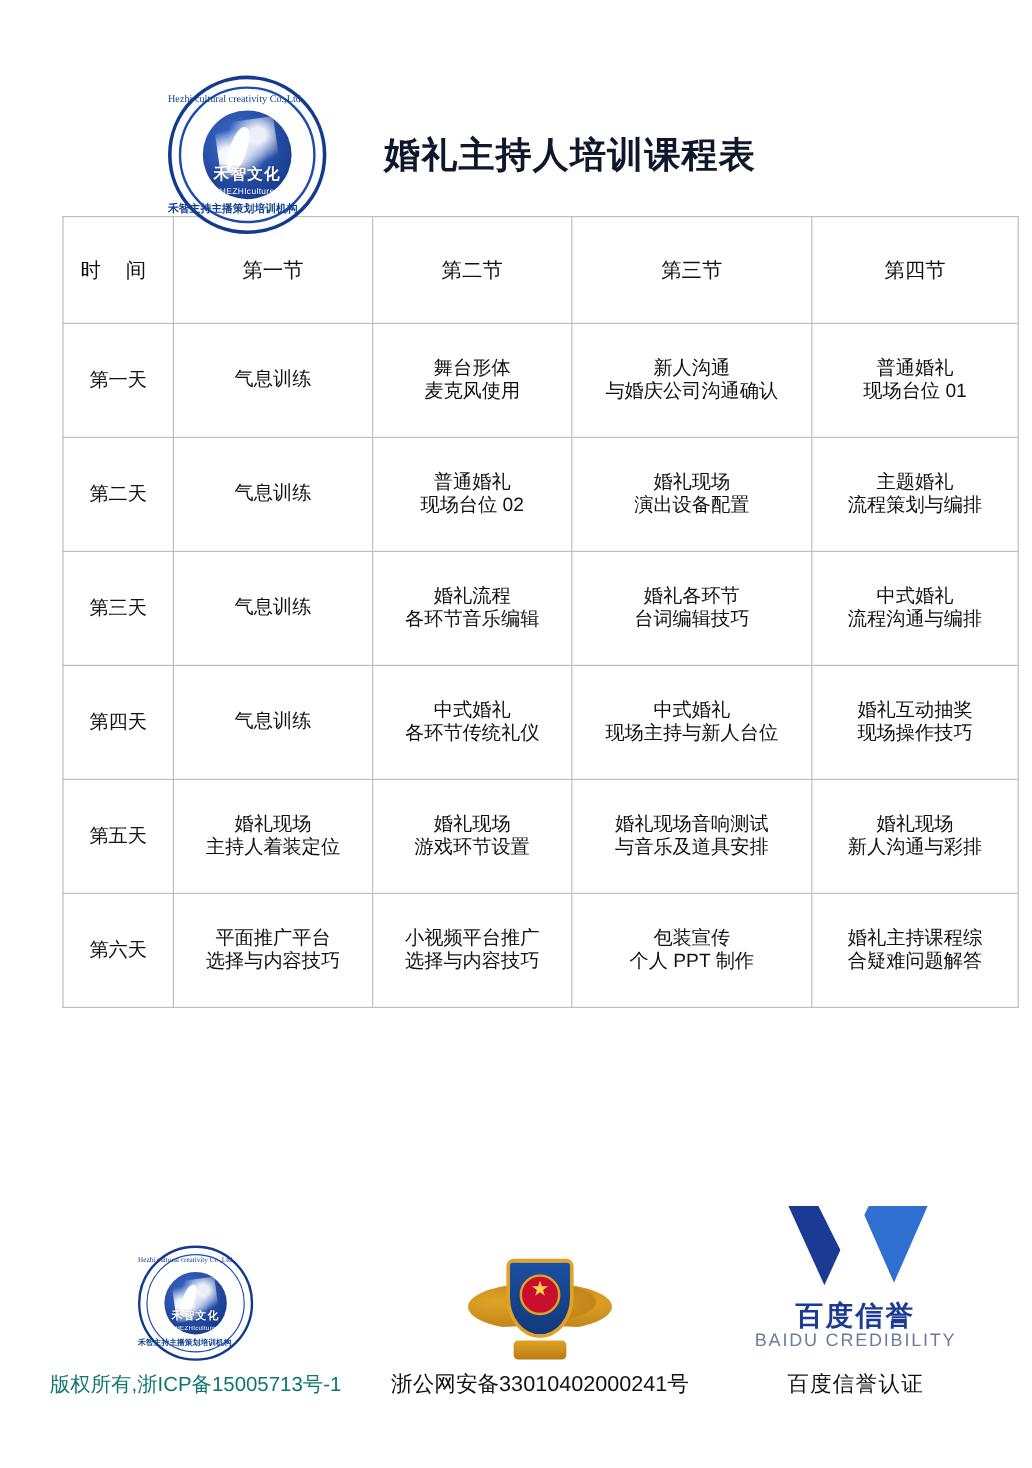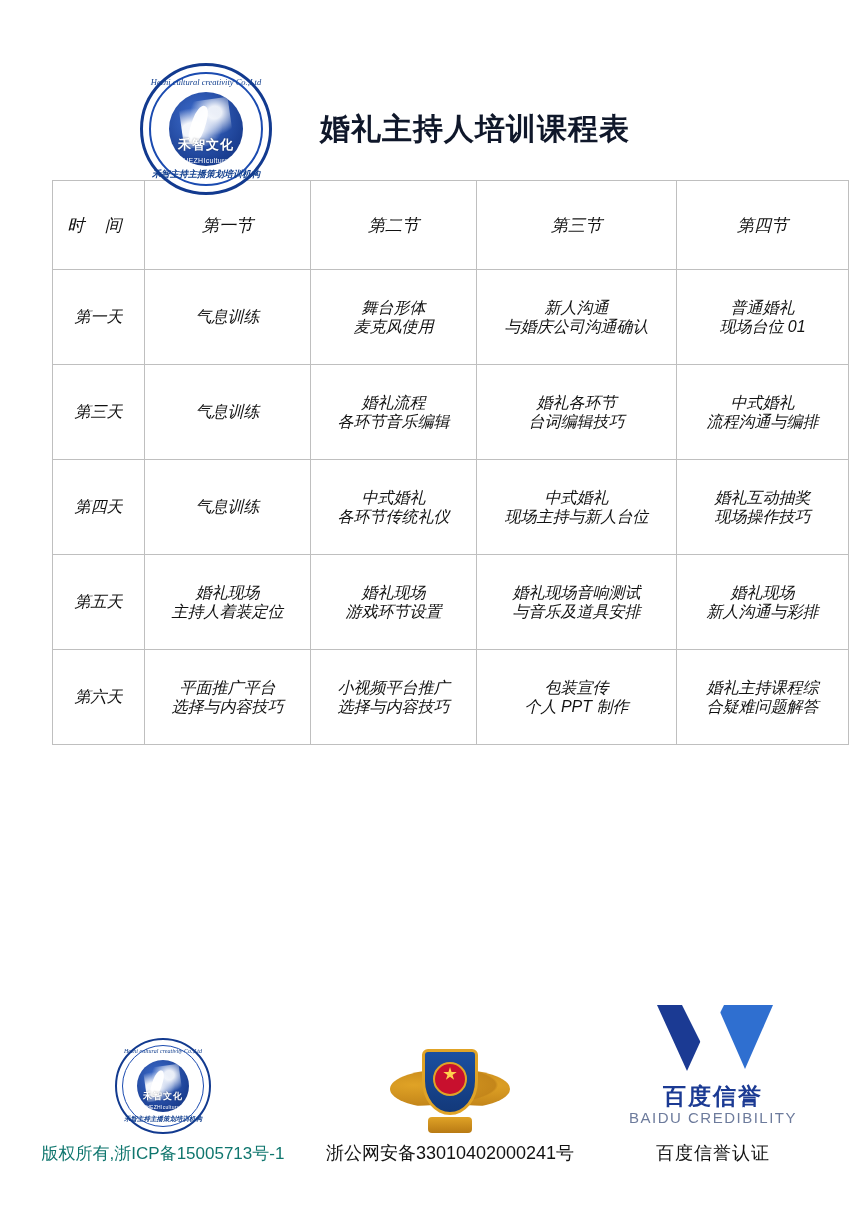--- a/index.html
+++ b/index.html
@@ -105,25 +105,24 @@
     bottom: 2px;
     text-align: center;
     font-size: 7px;
     color: #ffffff;
     letter-spacing: .3px;
   }
   .seal-top-text, .seal-bottom-text {
     position: absolute;
     left: 0;
     right: 0;
-    text-align: center;
+    text-align: left;
     font-size: 8.5px;
     color: #13408f;
     font-family: "Liberation Serif", serif;
-    font-style: italic;
   }
   .seal-top-text { top: 14px; }
   .seal-bottom-text { bottom: 14px; font-size: 9px; font-weight: bold; }
 
   .doc-title {
     margin-left: 48px;
     font-size: 30px;
     font-weight: bold;
     letter-spacing: 1px;
     color: #0f172a;
@@ -131,21 +130,20 @@
   }
 
   
   .table-wrap {
     margin: 30px 52px 0 52px;
   }
   table.schedule {
     width: 756px;
     border-collapse: collapse;
     table-layout: fixed;
-    font-style: italic;
   }
   table.schedule th, table.schedule td {
     border: 1px solid #bfbfbf;
     text-align: center;
     vertical-align: middle;
     font-weight: normal;
     font-size: 16px;
     color: #111;
     padding: 0;
   }
@@ -393,20 +391,46 @@
             </div>
           </td>
           <td>
             <div class="lines">
               <span class="ln">普通婚礼</span>
               <span class="ln">现场台位 01</span>
             </div>
           </td>
         </tr>
 
+        <tr>
+          <td class="daycell">第二天</td>
+          <td class="one-line">
+            <div class="lines">
+              <span class="ln">气息训练</span>
+            </div>
+          </td>
+          <td>
+            <div class="lines">
+              <span class="ln">普通婚礼</span>
+              <span class="ln">现场台位 02</span>
+            </div>
+          </td>
+          <td>
+            <div class="lines">
+              <span class="ln">婚礼现场</span>
+              <span class="ln">演出设备配置</span>
+            </div>
+          </td>
+          <td>
+            <div class="lines">
+              <span class="ln">主题婚礼</span>
+              <span class="ln">流程策划与编排</span>
+            </div>
+          </td>
+        </tr>
 
         <tr>
           <td class="daycell">第三天</td>
           <td class="one-line">
             <div class="lines">
               <span class="ln">气息训练</span>
             </div>
           </td>
           <td>
             <div class="lines">

